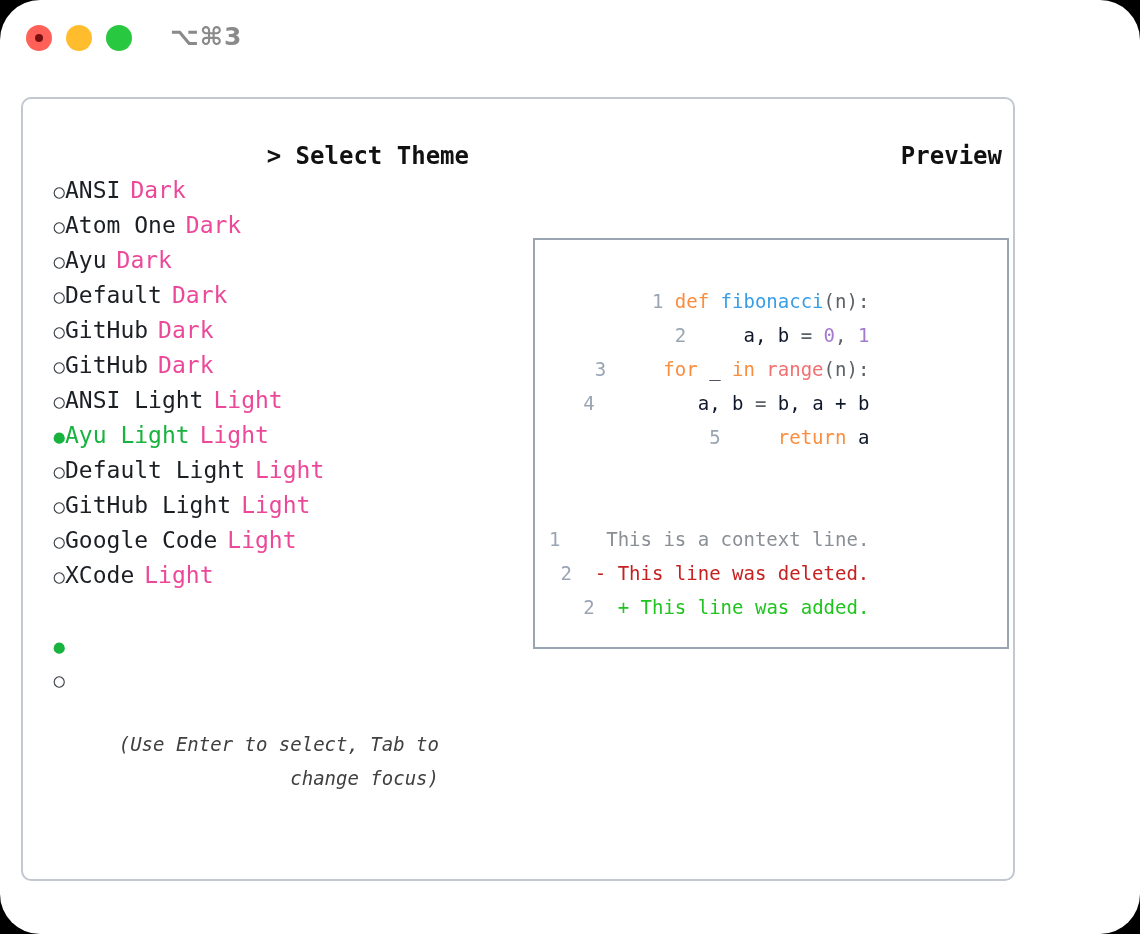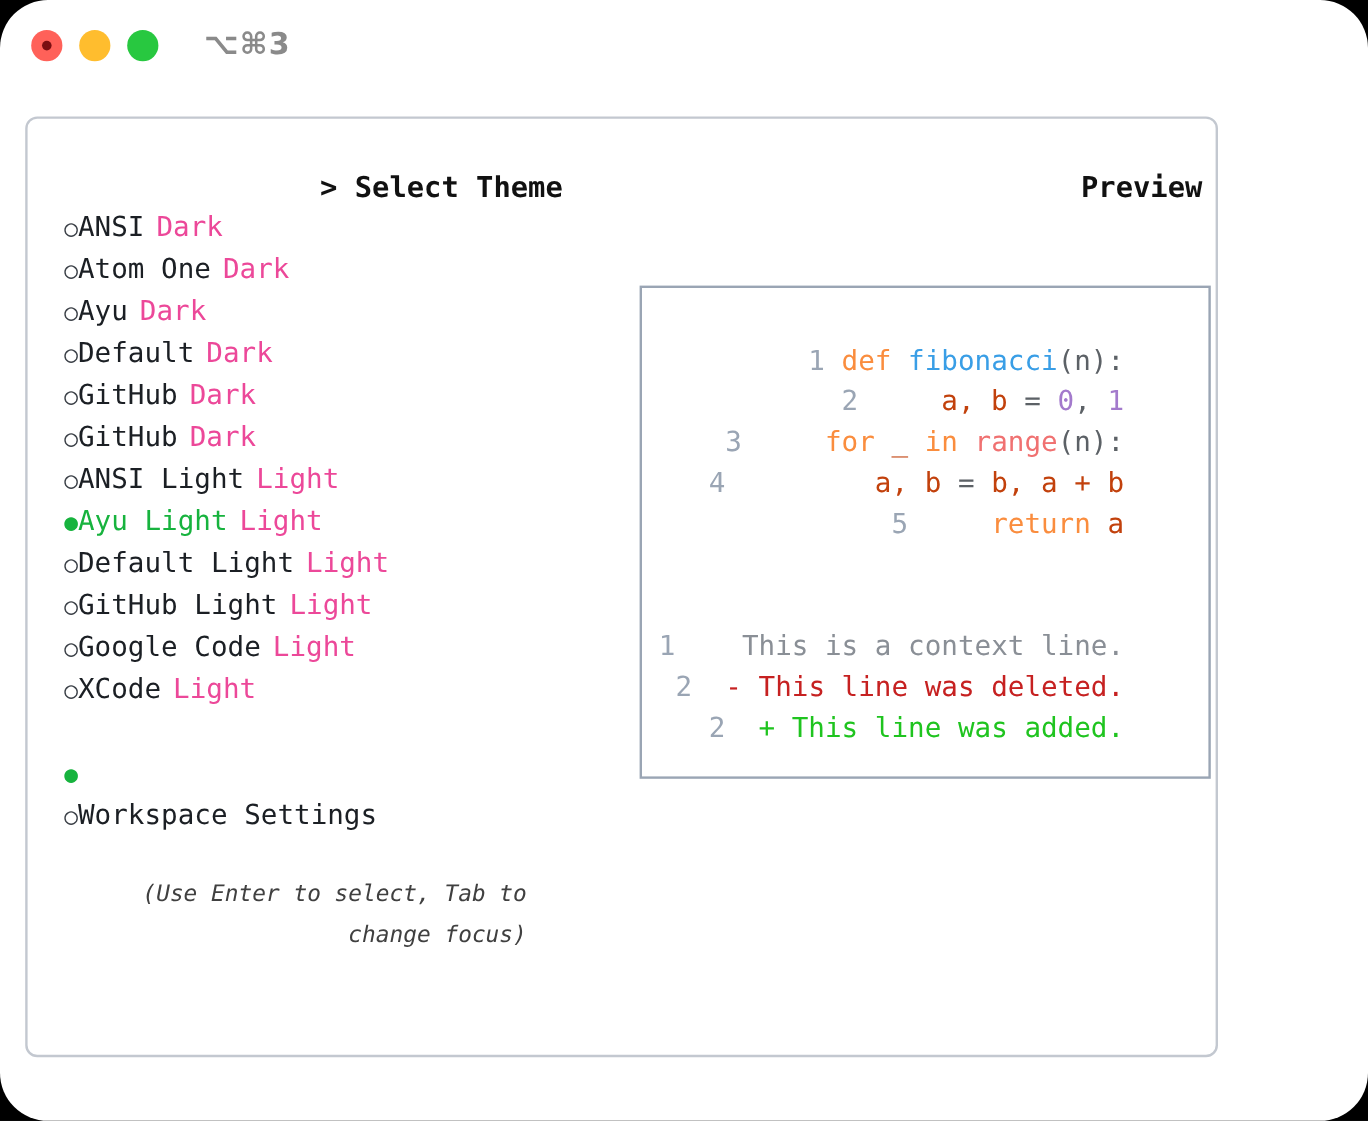--- a/index.html
+++ b/index.html
@@ -142,31 +142,31 @@
     position: absolute;
     left: 31px; top: 99px;
     width: 476px;
     height: 411px;
     border: 2px solid #9aa5b4;
     background: #ffffff;
   }
   #code {
     position: absolute;
     left: 14px; top: 44px;
-    font-size: 23px;
+    font-size: 19px;
     line-height: 34px;
     white-space: pre;
   }
   .ln      { color: #9aa5b4; }
   .kw      { color: #fa8d3e; }
   .fn      { color: #399ee6; }
   .num     { color: #a37acc; }
   .builtin { color: #f07171; }
   .punct   { color: #5c6166; }
-  .var     { color: #c2410c; }
+  .var     { color: #0f172a; }
   .ctx     { color: #8a8f96; }
   .del     { color: #c62121; }
   .add     { color: #1fc41f; }
   .blank   { display: block; height: 34px; }
 </style>
 </head>
 <body>
 
 <div id="window">
 
@@ -195,21 +195,21 @@
           <div class="opt-row"><span class="bullet">○</span><span class="opt-label">Default Light</span><span class="opt-variant">Light</span></div>
           <div class="opt-row"><span class="bullet">○</span><span class="opt-label">GitHub Light</span><span class="opt-variant">Light</span></div>
           <div class="opt-row"><span class="bullet">○</span><span class="opt-label">Google Code</span><span class="opt-variant">Light</span></div>
           <div class="opt-row"><span class="bullet">○</span><span class="opt-label">XCode</span><span class="opt-variant">Light</span></div>
         </div>
 
       <div class="spacer-lg"></div>
 
       <div id="apply-list">
           <div class="opt-row selected"><span class="bullet sel">●</span></div>
-          <div class="opt-row"><span class="bullet">○</span><span class="opt-label">Workspace Settings</span></div>
+          <div class="opt-row"><span class="bullet">○</span></div>
         </div>
 
       <div class="spacer-sm"></div>
 
       <div id="hint">(Use Enter to select, Tab to change focus)</div>
     </div>
 
     <div id="right">
       <div id="preview-title">Preview</div>
       <div id="preview-box">

